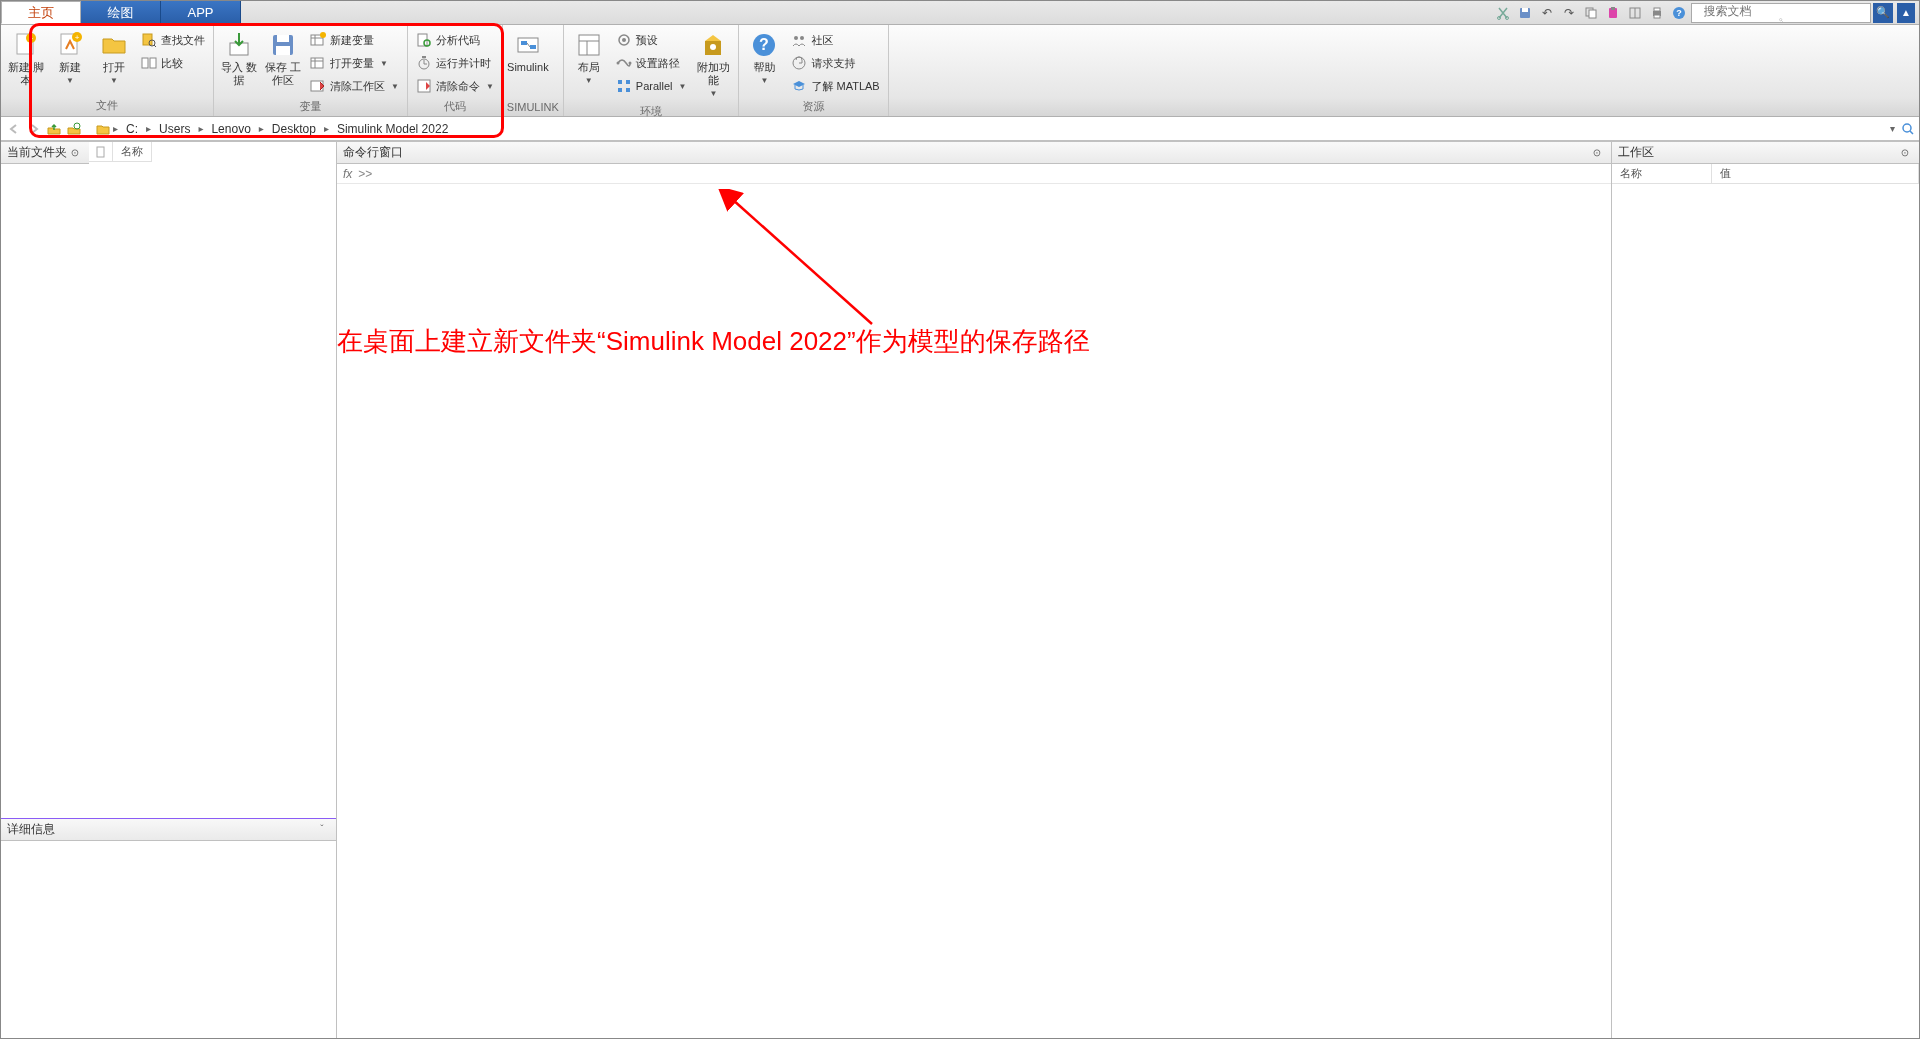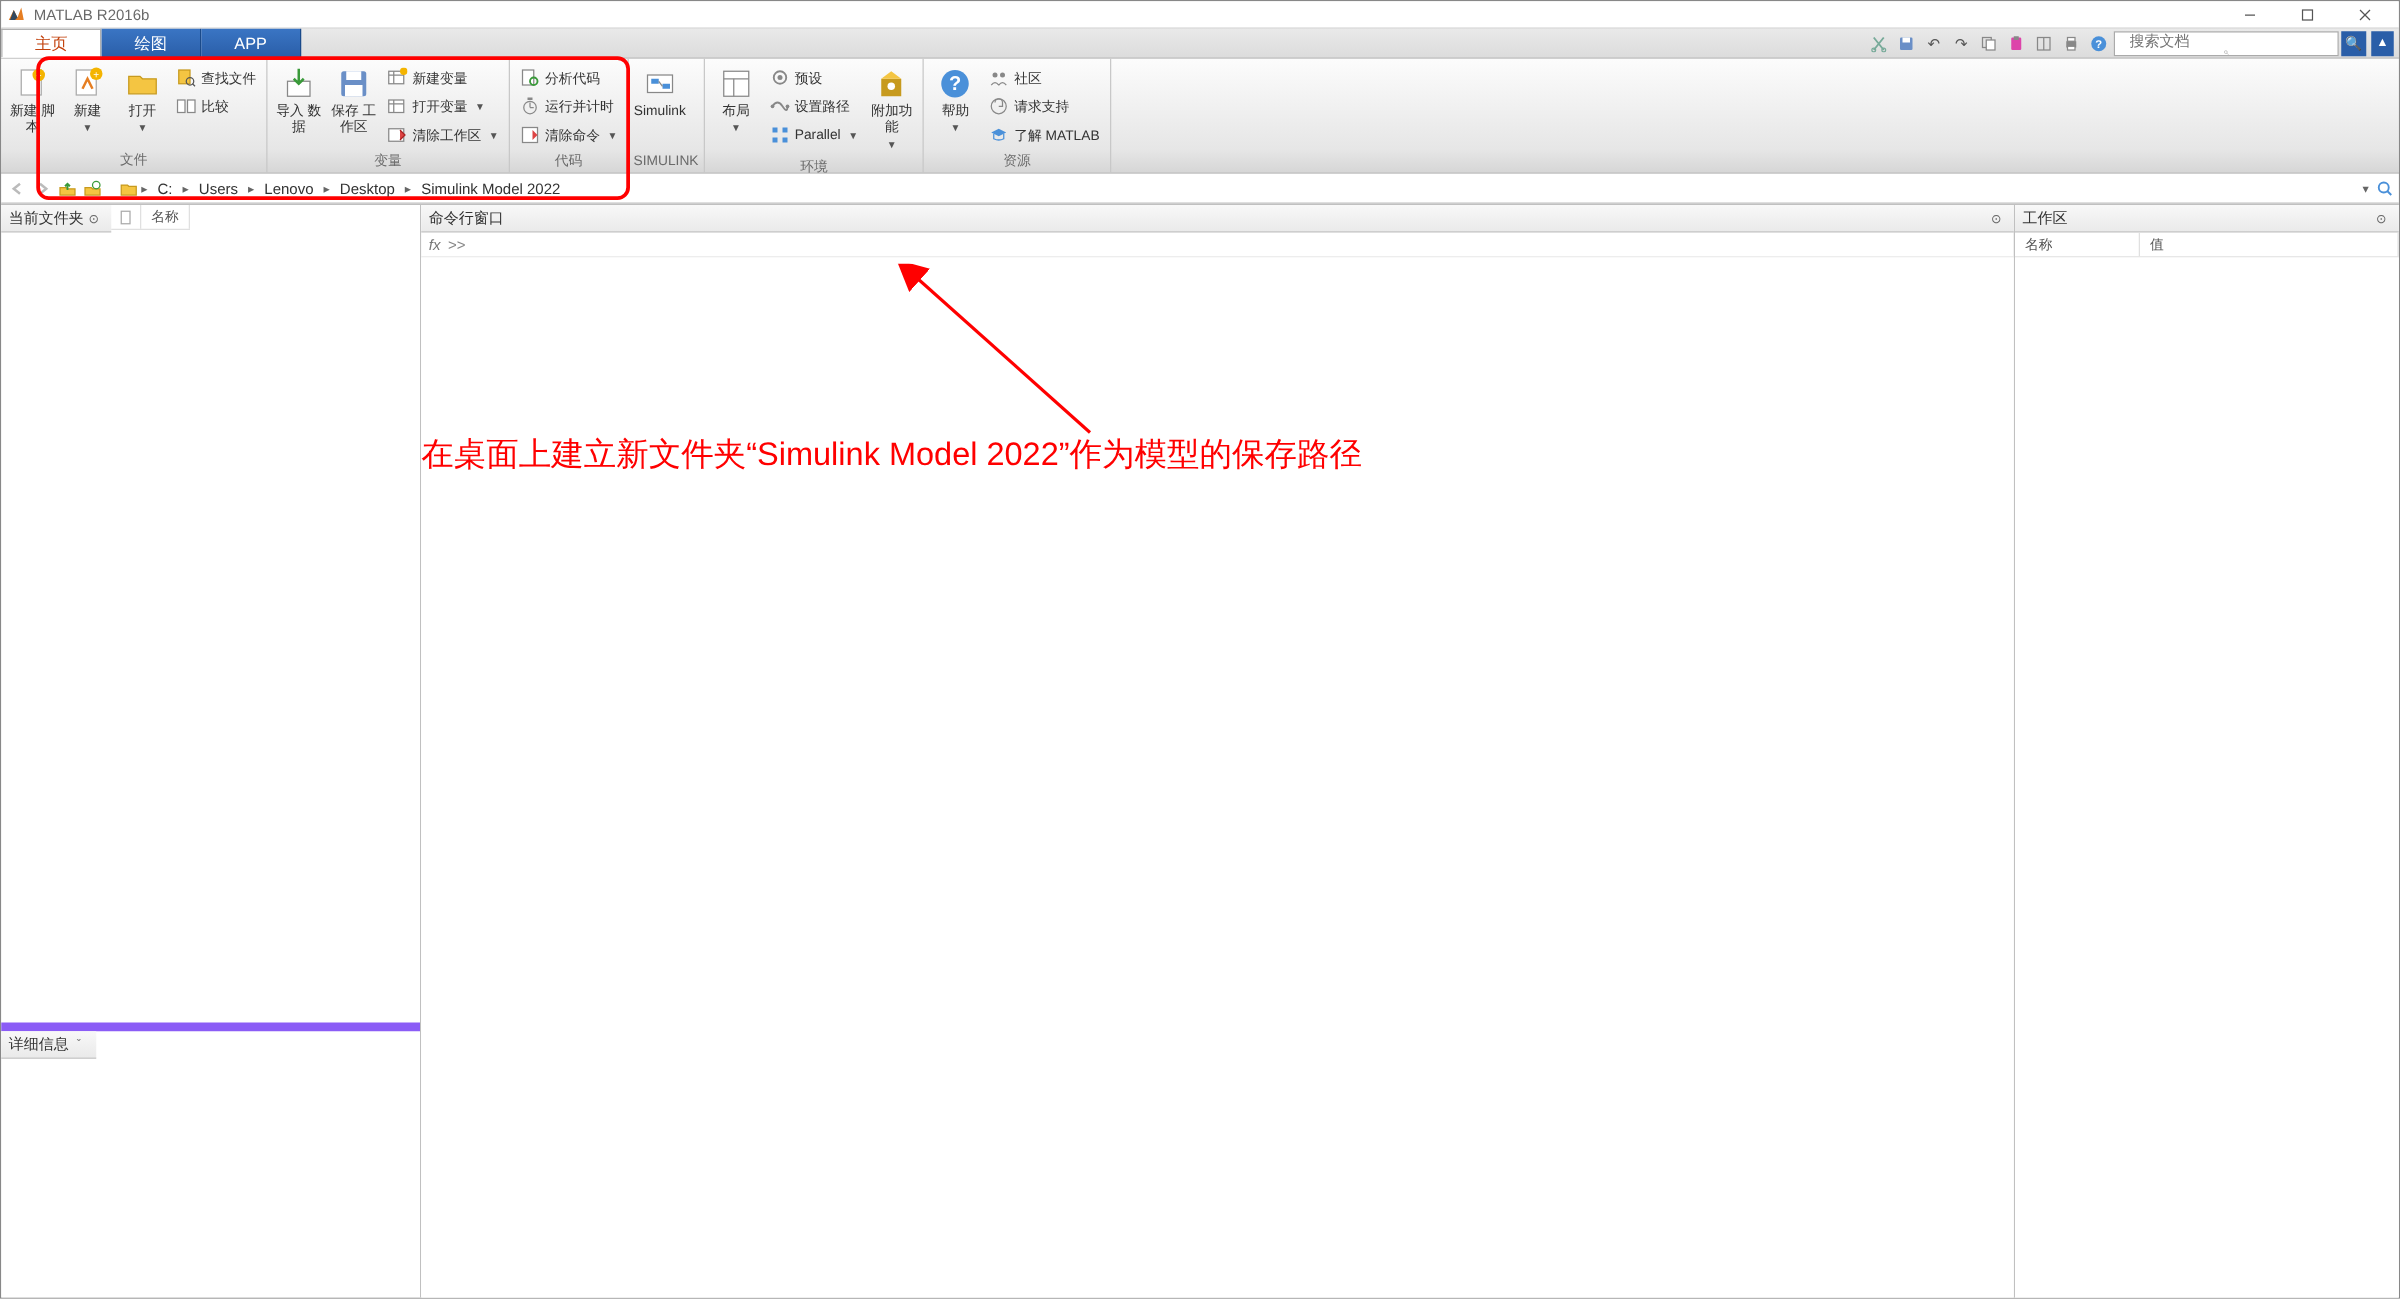--- a/index.html
+++ b/index.html
@@ -53,21 +53,21 @@
 .panel:last-child { border-right:none; }
 .panel-hdr { height:22px; background:linear-gradient(#f8f8f8,#eaeaea); border-bottom:1px solid #c0c0c0; display:flex; align-items:center; padding:0 6px; font-size:12px; color:#333; }
 .panel-hdr .spacer { flex:1; }
 .panel-hdr .pbtn { width:16px; height:16px; display:flex; align-items:center; justify-content:center; color:#666; cursor:pointer; font-size:10px; }
 .col-hdr { height:20px; border-bottom:1px solid #e0e0e0; display:flex; align-items:center; }
 .col-hdr .col { font-size:11px; color:#555; padding:0 8px; border-right:1px solid #e0e0e0; height:100%; display:flex; align-items:center; }
 .panel-body { flex:1; background:#fff; overflow:auto; }
 
 .left { width:336px; }
 .left-top { flex:1; display:flex; flex-direction:row; min-height:0; }
-.left-bottom { height:220px; border-top:7px solid #8b5cf6; display:flex; flex-direction:row; }
+.left-bottom { height:220px; border-top:1px solid #8b5cf6; display:flex; flex-direction:column; }
 .left-bottom .msg { flex:1; display:flex; align-items:center; justify-content:center; font-size:12px; color:#555; }
 
 .mid { flex:1; position:relative; }
 .mid .fx { height:20px; display:flex; align-items:center; padding:0 6px; border-bottom:1px solid #e8e8e8; font-size:12px; color:#888; gap:6px; }
 .mid .fx .fxlbl { font-style:italic; color:#777; }
 .mid .cmdbody { flex:1; background:#fff; position:relative; }
 .annot-arrow { position:absolute; left:380px; top:5px; width:250px; height:170px; pointer-events:none; z-index:50; }
 .annot-text { position:absolute; left:0px; top:140px; font-size:26px; color:#ff0000; white-space:nowrap; z-index:50; pointer-events:none; }
 
 .right { width:307px; }
@@ -77,44 +77,20 @@
 .status .grip { width:14px; height:14px; }
 
 
 svg { display:block; }
 </style>
 </head>
 <body>
 
 <div class="window">
 
-  <div class="titlebar">
-    <svg class="logo" viewBox="0 0 16 16">
-        <path d="M2 12 L6 4 L9 10 L12 2 L14 12 Z" fill="#e67e22"></path>
-        <path d="M6 4 L9 10 L7 12 L3 12 Z" fill="#34495e"></path>
-      </svg>
-    <span class="title">MATLAB R2016b</span>
-    <div class="spacer"></div>
-    <div class="wbtn">
-        <svg width="10" height="10" viewBox="0 0 10 10">
-          <line x1="1" y1="5" x2="9" y2="5" stroke="#555" stroke-width="1"></line>
-        </svg>
-      </div>
-    <div class="wbtn">
-        <svg width="10" height="10" viewBox="0 0 10 10">
-          <rect x="1" y="1" width="8" height="8" fill="none" stroke="#555" stroke-width="1"></rect>
-        </svg>
-      </div>
-    <div class="wbtn">
-        <svg width="10" height="10" viewBox="0 0 10 10">
-          <line x1="1" y1="1" x2="9" y2="9" stroke="#555" stroke-width="1"></line>
-          <line x1="9" y1="1" x2="1" y2="9" stroke="#555" stroke-width="1"></line>
-        </svg>
-      </div>
-  </div>
 
   <div class="tabrow">
     <div class="tab active">主页</div>
     <div class="tab">绘图</div>
     <div class="tab">APP</div>
     <div class="qat">
       <div class="qbtn">
           <svg width="14" height="14" viewBox="0 0 14 14">
             <path d="M3 2 L11 12 M11 2 L3 12" stroke="#7a9" stroke-width="1.5" fill="none"></path>
             <circle cx="3" cy="12" r="1.5" fill="none" stroke="#7a9"></circle>

